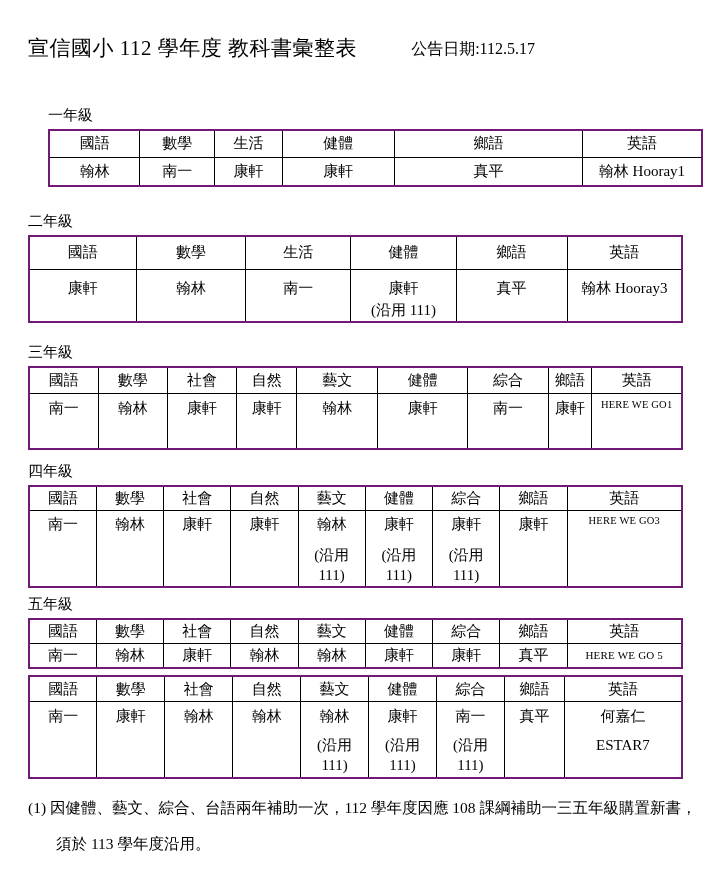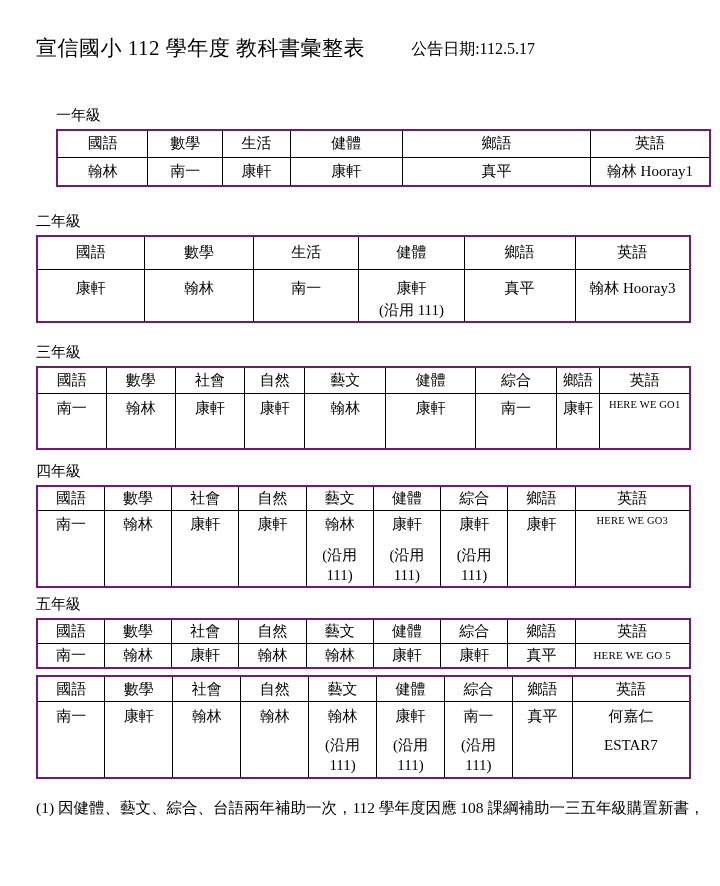--- a/index.html
+++ b/index.html
@@ -4,21 +4,21 @@
 <style>
   * { margin: 0; padding: 0; box-sizing: border-box; }
   html, body { background: #ffffff; }
   body {
     width: 720px;
     height: 886px;
     overflow: hidden;
     color: #000;
     font-family: "Liberation Serif", "DejaVu Serif", serif;
   }
-  .page { padding: 34px 0 0 36px; width: 609px; }
+  .page { padding: 34px 0 0 28px; width: 609px; }
 
   
   .hdr { display: flex; align-items: flex-start; }
   .title { font-size: 21px; letter-spacing: 0.5px; }
   .adate { font-size: 16px; margin-left: auto; margin-right: 74px; padding-top: 5px; }
 
   
   .grade-sec { width: 655px; }
   .glabel { font-size: 15px; margin-bottom: 4px; }
   .sec1 { margin-top: 44px; margin-left: 20px; }
@@ -404,16 +404,17 @@
               <div class="v">何嘉仁</div>
               <div class="nt">ESTAR7</div>
             </td>
       </tr>
     </tbody>
       </table>
   </section>
 
   <div class="notes">
     <div class="note-line nl1a">(1) 因健體、藝文、綜合、台語兩年補助一次，112 學年度因應 108 課綱補助一三五年級購置新書，</div>
+    <div class="note-line nl1b">須於 113 學年度沿用。</div>
 
   </div>
 
 </div>
 
 </body></html>

